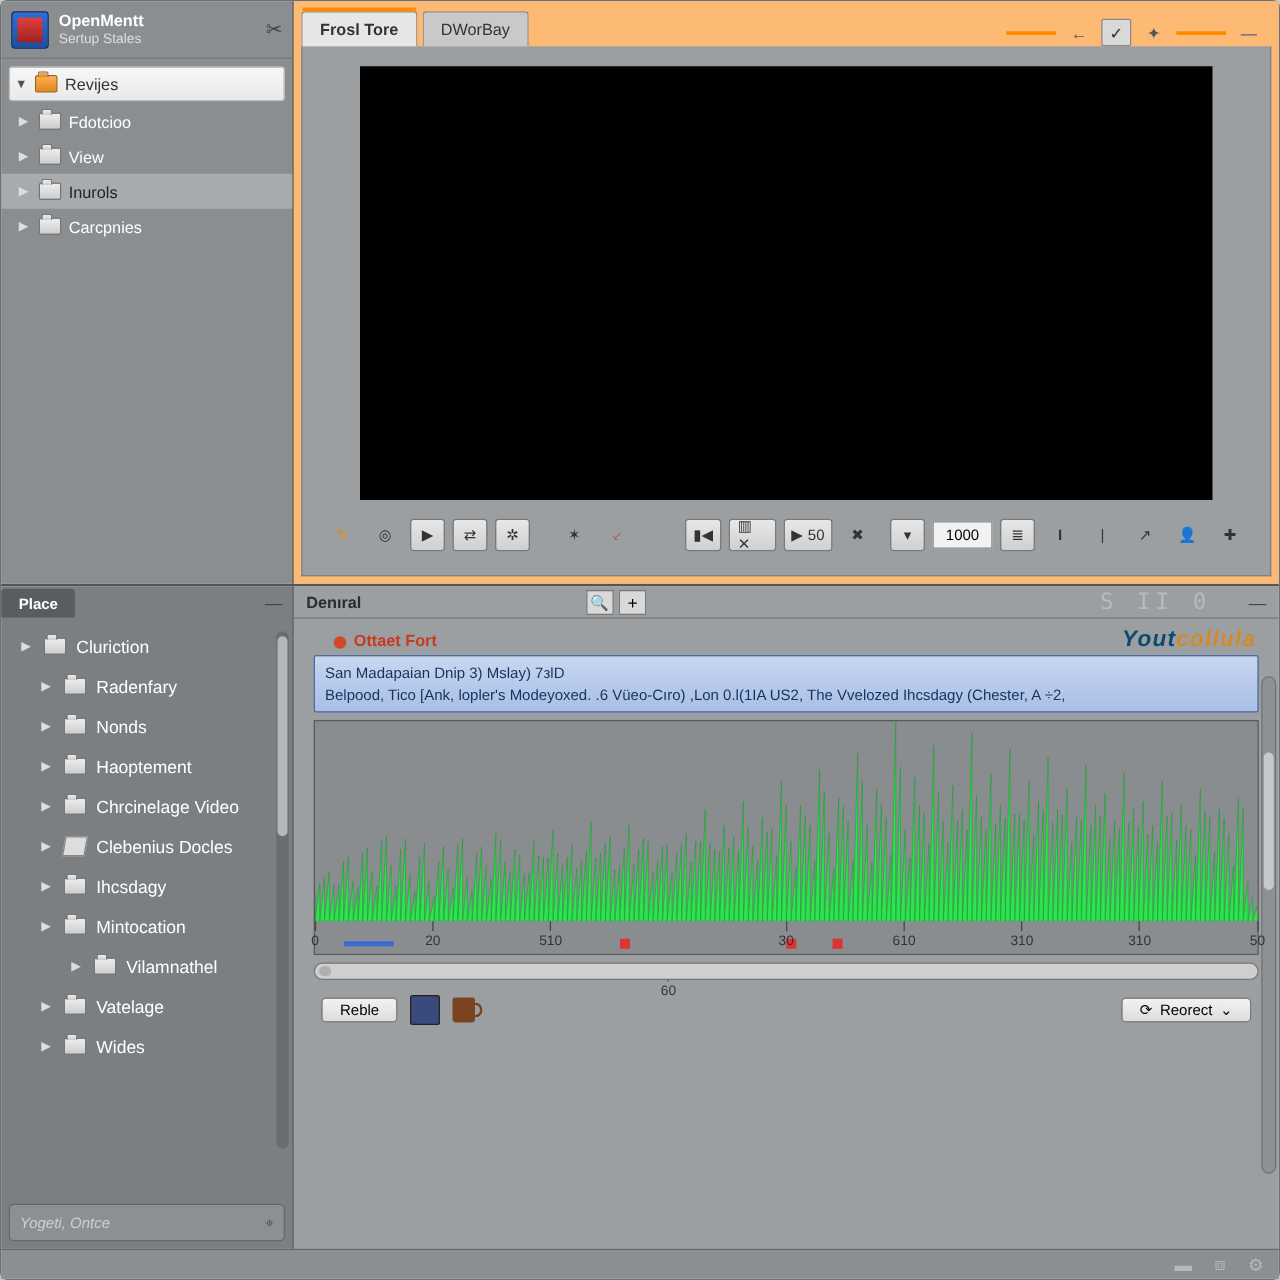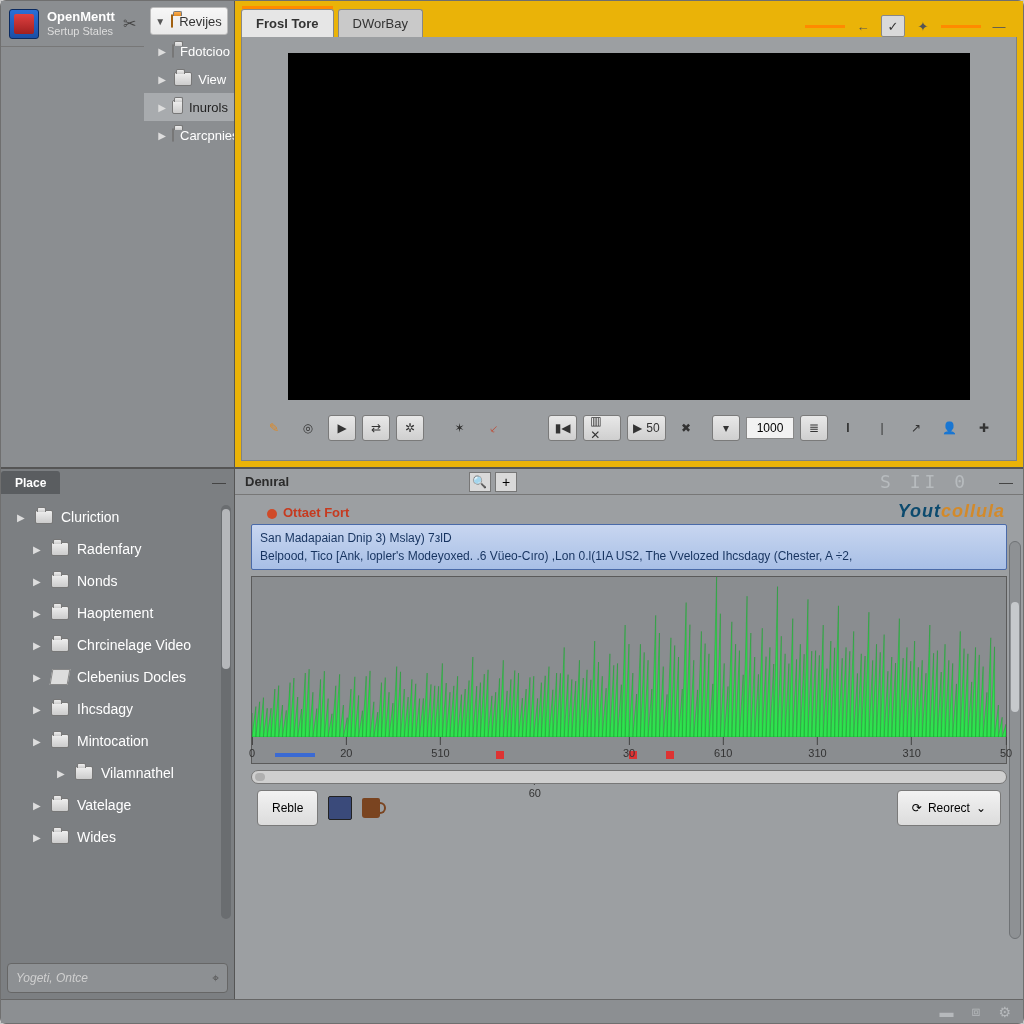--- a/index.html
+++ b/index.html
@@ -14,42 +14,42 @@
   .titlebar .title { flex: 1; text-align: center; font-size: 13px; color: #3a3a3a; }
 
   
   .menubar { height: 26px; background: #7f8387; display: flex; align-items: center; padding: 0 6px; gap: 14px; border-bottom: 1px solid #555; }
   .menubar span { color: #f0f0f0; font-size: 13px; text-decoration: underline; cursor: default; }
 
   
   .upper { display: flex; height: 468px; border-bottom: 2px solid #555; }
 
   
-  .navpanel { width: 234px; background: #8b8e91; display: flex; flex-direction: row; border-right: 1px solid #555; }
+  .navpanel { width: 234px; background: #8b8e91; display: flex; flex-direction: column; border-right: 1px solid #555; }
   .navhead { height: 46px; display: flex; align-items: center; padding: 4px 8px; gap: 8px; border-bottom: 1px solid #777; }
   .navhead .logo { width: 30px; height: 30px; background: linear-gradient(#2a6fd6,#1a4fa6); border: 1px solid #0a2a60; border-radius: 3px; position: relative; }
   .navhead .logo::after { content:""; position:absolute; inset:4px; background: linear-gradient(#e04040,#a02020); border-radius:2px; }
   .navhead .labels { display:flex; flex-direction:column; line-height: 1.1; }
   .navhead .labels span:first-child { color:#fff; font-weight:600; font-size:13px; }
   .navhead .labels span:last-child { color:#ddd; font-size:11px; }
   .navhead .pin { margin-left:auto; color:#444; font-size:16px; }
   .tree { flex:1; padding: 4px 0; overflow:auto; }
   .treerow { display:flex; align-items:center; height:28px; padding: 0 6px 0 8px; gap:6px; color:#fff; font-size:13px; cursor:default; }
   .treerow.l1 { padding-left: 6px; }
   .treerow.l2 { padding-left: 14px; }
   .treerow.sel { background:#a8abae; color:#222; }
   .treerow.hi { background: linear-gradient(#f7f7f7,#e9e9e9); color:#333; border:1px solid #bbb; border-radius:3px; margin:2px 6px; padding-left:4px; }
   .arw { width:10px; display:inline-block; color:#ddd; font-size:10px; }
   .arwd { color:#555; }
   .fold { width:18px; height:14px; border:1px solid #777; border-radius:2px; background:linear-gradient(#eee,#ccc); display:inline-block; position:relative; }
   .fold.orange { background: linear-gradient(#ffb050,#e08820); border-color:#a06010; }
   .fold::before { content:""; position:absolute; top:-4px; left:1px; width:7px; height:4px; background:inherit; border:1px solid #777; border-bottom:none; border-radius:2px 2px 0 0; }
 
   
-  .preview { flex:1; background:#eab308; display:flex; flex-direction:column; padding: 6px; }
+  .preview { flex:1; background:#fdba74; display:flex; flex-direction:column; padding: 6px; }
   .tabs { height: 30px; display:flex; align-items:flex-end; gap:4px; position:relative; }
   .tab { padding: 6px 14px; background:#c9c9c9; border:1px solid #888; border-bottom:none; border-radius:3px 3px 0 0; font-size:13px; color:#333; position:relative; }
   .tab.active { background:#e6e6e6; font-weight:600; }
   .tab.active::before { content:""; position:absolute; top:-4px; left:0; right:0; height:3px; background:#ff8a00; }
   .tabs .tools { margin-left:auto; display:flex; align-items:center; gap:6px; padding-right:6px; }
   .tool { width:24px; height:22px; border:1px solid #888; background:#d9d9d9; display:flex; align-items:center; justify-content:center; font-size:13px; color:#333; border-radius:2px; }
   .tool.flat { border:none; background:transparent; color:#555; }
   .oline { width:40px; height:3px; background:#ff8a00; }
   .previewpane { flex:1; background:#9c9fa2; border:1px solid #7f8284; border-top:none; display:flex; flex-direction:column; padding:16px; }
   .video { flex:1; background:#000; margin: 0 30px 12px 30px; }
@@ -96,21 +96,21 @@
   .markerbar { position:absolute; left:8px; right:8px; bottom:6px; height:4px; }
   .markerbar .mk { position:absolute; top:-2px; width:8px; height:8px; background:#d33; }
   .markerbar .mk.blue { background:#3a6ad3; width:40px; height:4px; top:0; }
   .brandmark { position:absolute; right:18px; top:6px; font-size:18px; font-weight:800; font-style:italic; letter-spacing:1px; }
   .brandmark .a { color:#0c4a6e; } .brandmark .b { color:#d38a2a; }
   .vscroll { position:absolute; right:2px; top:46px; bottom:60px; width:12px; background:#8e9194; border:1px solid #6f7275; border-radius:6px; }
   .vscroll::before { content:""; position:absolute; left:1px; right:1px; top:60px; height:110px; background:#c6c9cc; border-radius:5px; }
   .hscroll { height:14px; margin:6px 4px; border:1px solid #777; background:#cfcfcf; border-radius:7px; position:relative; }
   .hscroll::before { content:""; position:absolute; left:3px; top:2px; width:10px; bottom:2px; background:#afafaf; border-radius:5px; }
   .footer { height:36px; display:flex; align-items:center; padding:0 10px; gap:10px; }
-  .fbtn { height:36px; padding:0 14px; border:1px solid #7a7a7a; background:linear-gradient(#f2f2f2,#dcdcdc); border-radius:4px; font-size:12px; display:flex; align-items:center; gap:6px; }
+  .fbtn { height:20px; padding:0 14px; border:1px solid #7a7a7a; background:linear-gradient(#f2f2f2,#dcdcdc); border-radius:4px; font-size:12px; display:flex; align-items:center; gap:6px; }
   .avatar { width:24px; height:24px; background:#3a4a7a; border:1px solid #222; border-radius:2px; }
   .mug { width:18px; height:20px; background:#7a4420; border-radius:2px 2px 3px 3px; position:relative; }
   .mug::after { content:""; position:absolute; right:-6px; top:4px; width:6px; height:8px; border:2px solid #7a4420; border-left:none; border-radius:0 6px 6px 0; }
   .rspace { flex:1; }
 
   
   .statusbar { height:24px; background:#8c8f92; border-top:1px solid #666; display:flex; align-items:center; justify-content:flex-end; gap:18px; padding:0 12px; color:#b6b9bc; font-size:14px; }
 </style>
 </head>
 <body>

